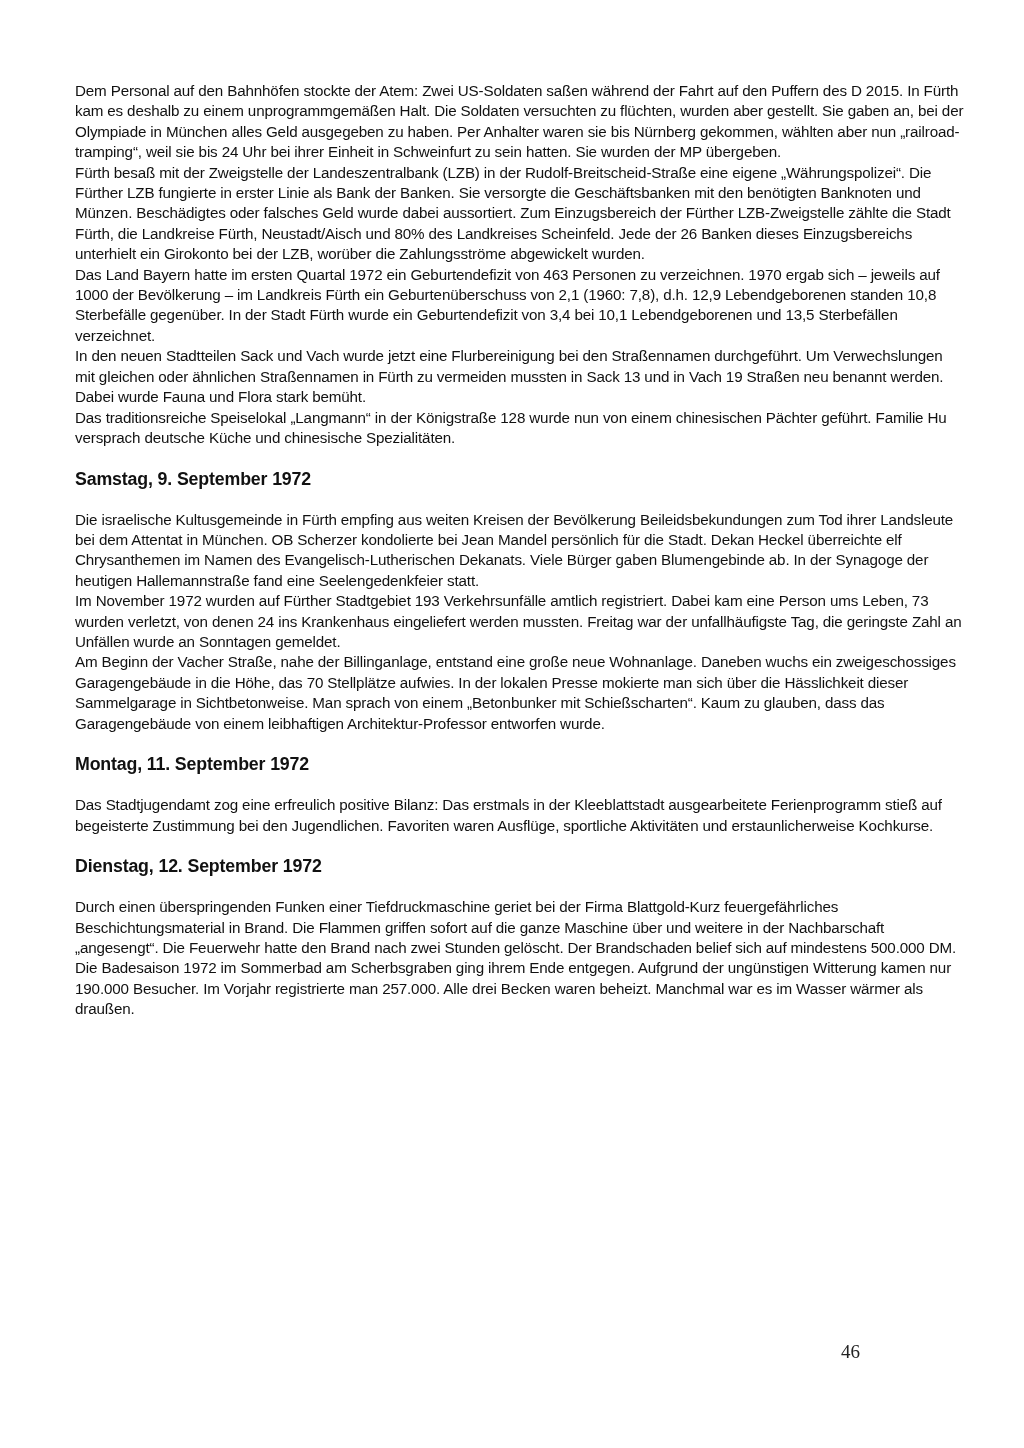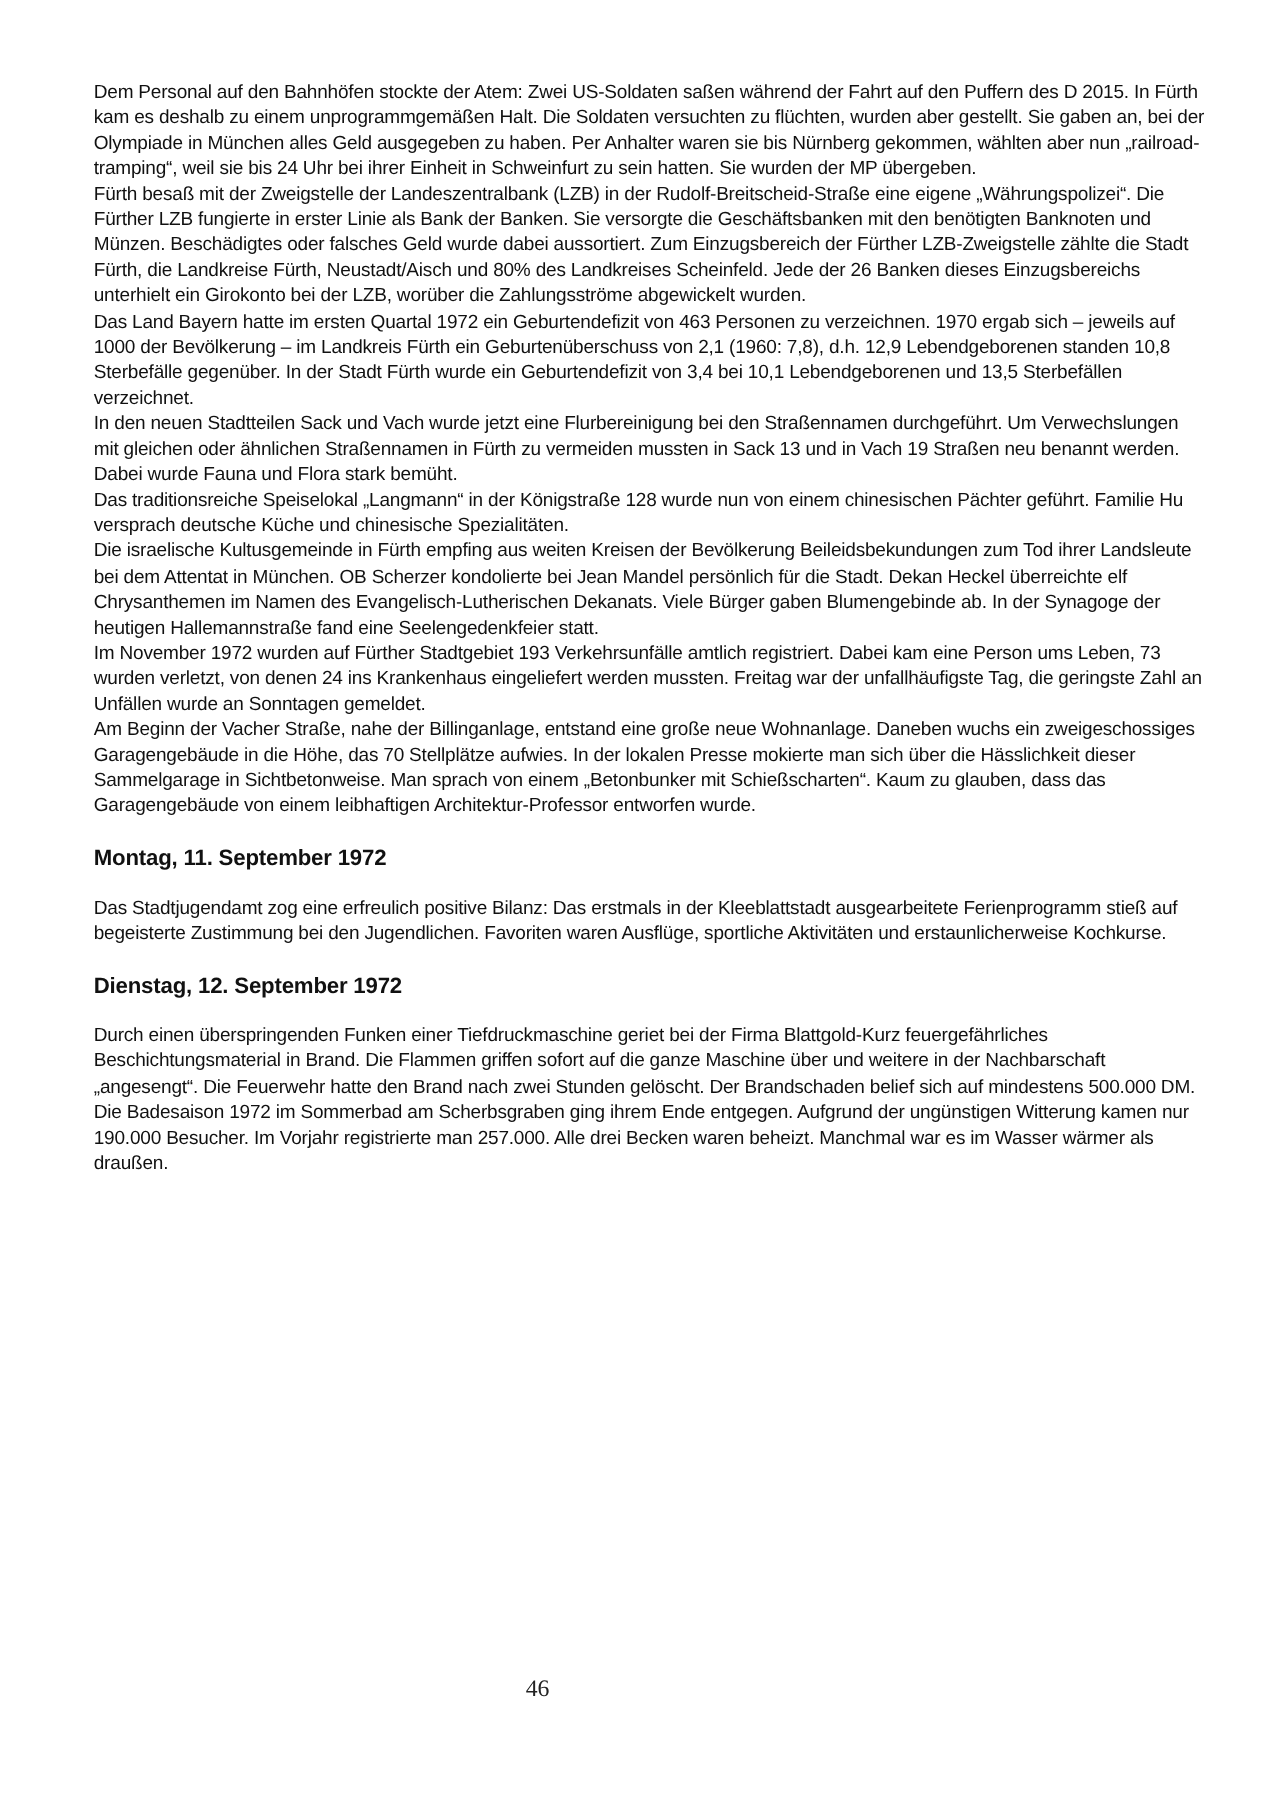--- a/index.html
+++ b/index.html
@@ -1,47 +1,48 @@
 <!DOCTYPE html>
 <html><head>
 <meta charset="utf-8">
 <style>
   html, body { margin: 0; padding: 0; background: #ffffff; }
   body { width: 1024px; height: 1448px; position: relative; overflow: hidden; }
   .page {
-    position: absolute; left: 75px; top: 64px; width: 890px;
+    position: absolute; left: 75px; top: 81px; width: 890px;
     font-family: "Liberation Sans", sans-serif;
     font-size: 15.2px; line-height: 20.4px; color: #111111;
     letter-spacing: -0.15px;
   }
   .para { margin: 0; }
   .heading { margin: 20.4px 0 20.4px 0; font-weight: bold; }
   .page-number {
     position: absolute; left: 0; width: 860px; top: 1341px;
-    text-align: center; font-family: "Liberation Serif", serif;
+    text-align: right; font-family: "Liberation Serif", serif;
     font-size: 19px; color: #222222;
   }
 </style>
 </head>
 <body>
 
 <div class="page">
 
   <section>
     <p class="para">Dem Personal auf den Bahnhöfen stockte der Atem: Zwei US-Soldaten saßen während der Fahrt auf den Puffern des D 2015. In Fürth kam es deshalb zu einem unprogrammgemäßen Halt. Die Soldaten versuchten zu flüchten, wurden aber gestellt. Sie gaben an, bei der Olympiade in München alles Geld ausgegeben zu haben. Per Anhalter waren sie bis Nürnberg gekommen, wählten aber nun „railroad-tramping“, weil sie bis 24 Uhr bei ihrer Einheit in Schweinfurt zu sein hatten. Sie wurden der MP übergeben.</p>
     <p class="para">Fürth besaß mit der Zweigstelle der Landeszentralbank (LZB) in der Rudolf-Breitscheid-Straße eine eigene „Währungspolizei“. Die Fürther LZB fungierte in erster Linie als Bank der Banken. Sie versorgte die Geschäftsbanken mit den benötigten Banknoten und Münzen. Beschädigtes oder falsches Geld wurde dabei aussortiert. Zum Einzugsbereich der Fürther LZB-Zweigstelle zählte die Stadt Fürth, die Landkreise Fürth, Neustadt/Aisch und 80% des Landkreises Scheinfeld. Jede der 26 Banken dieses Einzugsbereichs unterhielt ein Girokonto bei der LZB, worüber die Zahlungsströme abgewickelt wurden.</p>
   </section>
 
   <section>
     <p class="para">Das Land Bayern hatte im ersten Quartal 1972 ein Geburtendefizit von 463 Personen zu verzeichnen. 1970 ergab sich – jeweils auf 1000 der Bevölkerung – im Landkreis Fürth ein Geburtenüberschuss von 2,1 (1960: 7,8), d.h. 12,9 Lebendgeborenen standen 10,8 Sterbefälle gegenüber. In der Stadt Fürth wurde ein Geburtendefizit von 3,4 bei 10,1 Lebendgeborenen und 13,5 Sterbefällen verzeichnet.</p>
     <p class="para">In den neuen Stadtteilen Sack und Vach wurde jetzt eine Flurbereinigung bei den Straßennamen durchgeführt. Um Verwechslungen mit gleichen oder ähnlichen Straßennamen in Fürth zu vermeiden mussten in Sack 13 und in Vach 19 Straßen neu benannt werden. Dabei wurde Fauna und Flora stark bemüht.</p>
     <p class="para">Das traditionsreiche Speiselokal „Langmann“ in der Königstraße 128 wurde nun von einem chinesischen Pächter geführt. Familie Hu versprach deutsche Küche und chinesische Spezialitäten.</p>
   </section>
 
   <section>
+    <h3 class="para heading">Samstag, 9. September 1972</h3>
     <p class="para">Die israelische Kultusgemeinde in Fürth empfing aus weiten Kreisen der Bevölkerung Beileidsbekundungen zum Tod ihrer Landsleute bei dem Attentat in München. OB Scherzer kondolierte bei Jean Mandel persönlich für die Stadt. Dekan Heckel überreichte elf Chrysanthemen im Namen des Evangelisch-Lutherischen Dekanats. Viele Bürger gaben Blumengebinde ab. In der Synagoge der heutigen Hallemannstraße fand eine Seelengedenkfeier statt.</p>
     <p class="para">Im November 1972 wurden auf Fürther Stadtgebiet 193 Verkehrsunfälle amtlich registriert. Dabei kam eine Person ums Leben, 73 wurden verletzt, von denen 24 ins Krankenhaus eingeliefert werden mussten. Freitag war der unfallhäufigste Tag, die geringste Zahl an Unfällen wurde an Sonntagen gemeldet.</p>
     <p class="para">Am Beginn der Vacher Straße, nahe der Billinganlage, entstand eine große neue Wohnanlage. Daneben wuchs ein zweigeschossiges Garagengebäude in die Höhe, das 70 Stellplätze aufwies. In der lokalen Presse mokierte man sich über die Hässlichkeit dieser Sammelgarage in Sichtbetonweise. Man sprach von einem „Betonbunker mit Schießscharten“. Kaum zu glauben, dass das Garagengebäude von einem leibhaftigen Architektur-Professor entworfen wurde.</p>
   </section>
 
   <section>
     <h3 class="para heading">Montag, 11. September 1972</h3>
     <p class="para">Das Stadtjugendamt zog eine erfreulich positive Bilanz: Das erstmals in der Kleeblattstadt ausgearbeitete Ferienprogramm stieß auf begeisterte Zustimmung bei den Jugendlichen. Favoriten waren Ausflüge, sportliche Aktivitäten und erstaunlicherweise Kochkurse.</p>
   </section>
 

